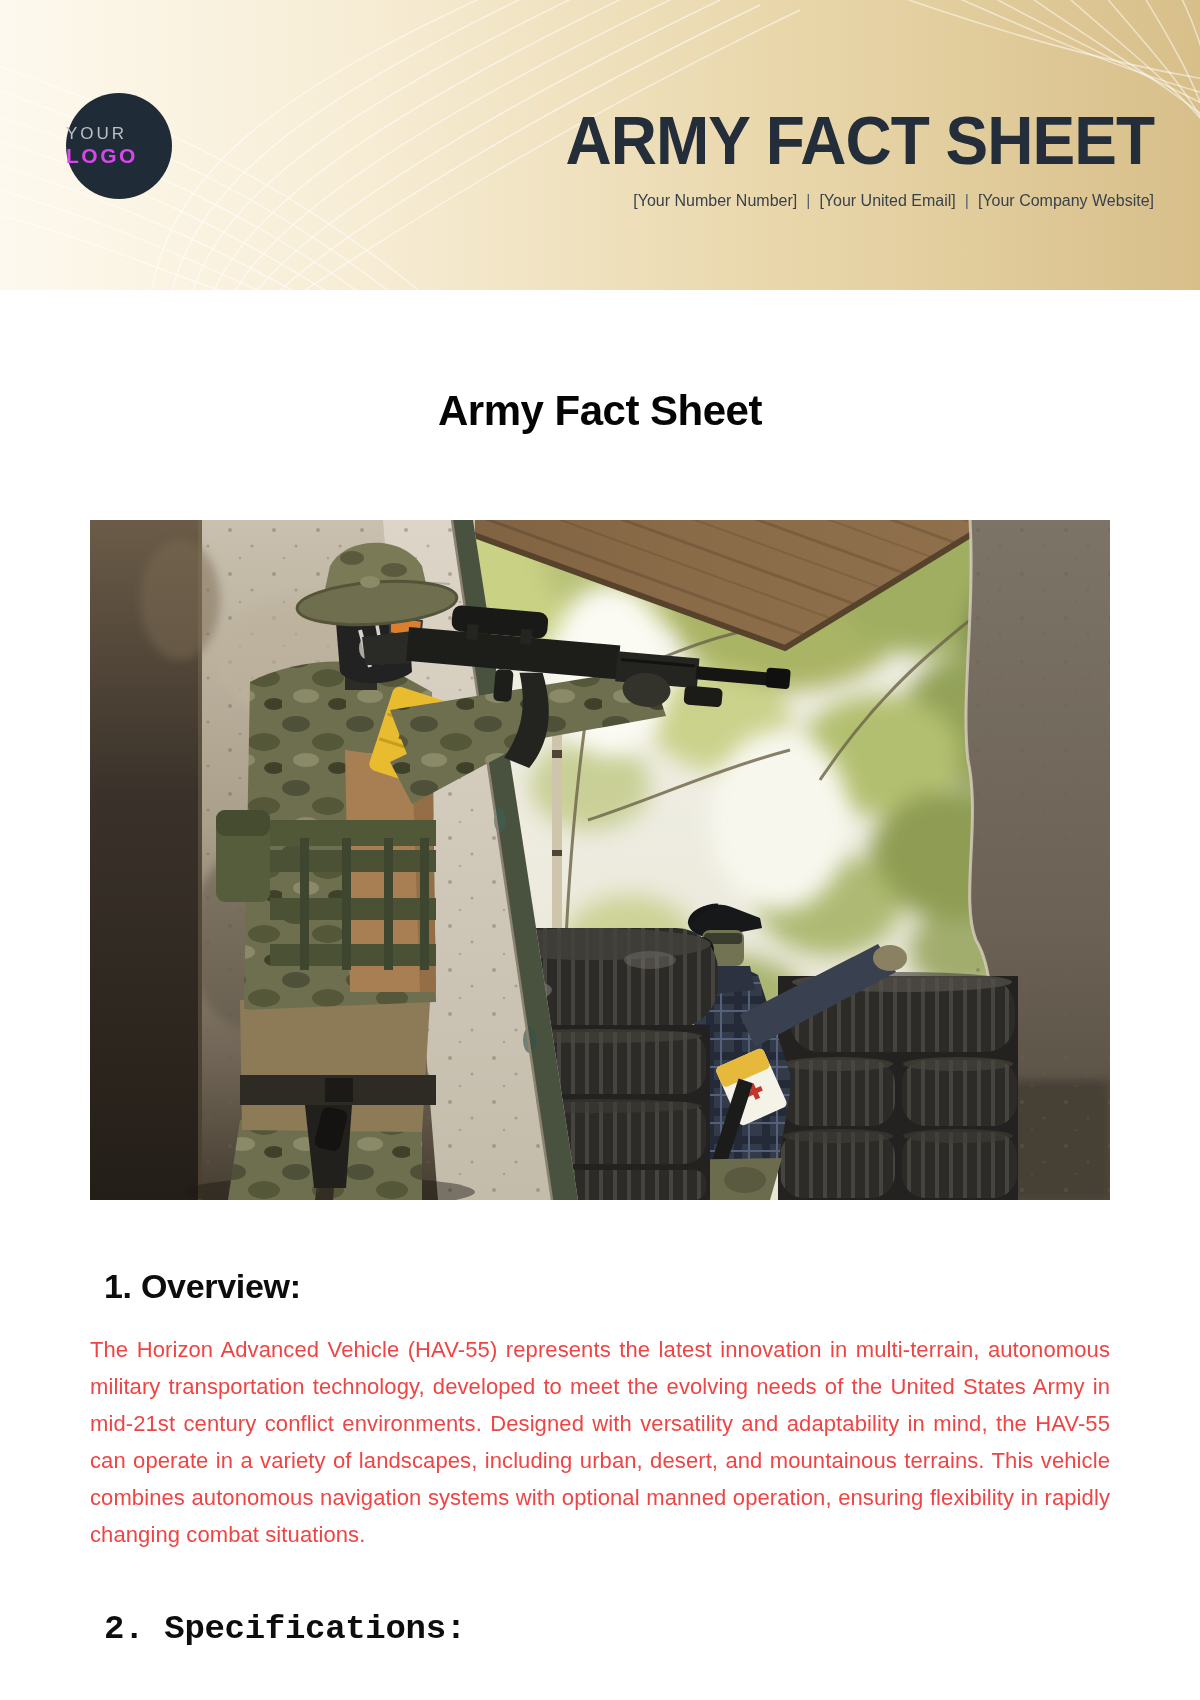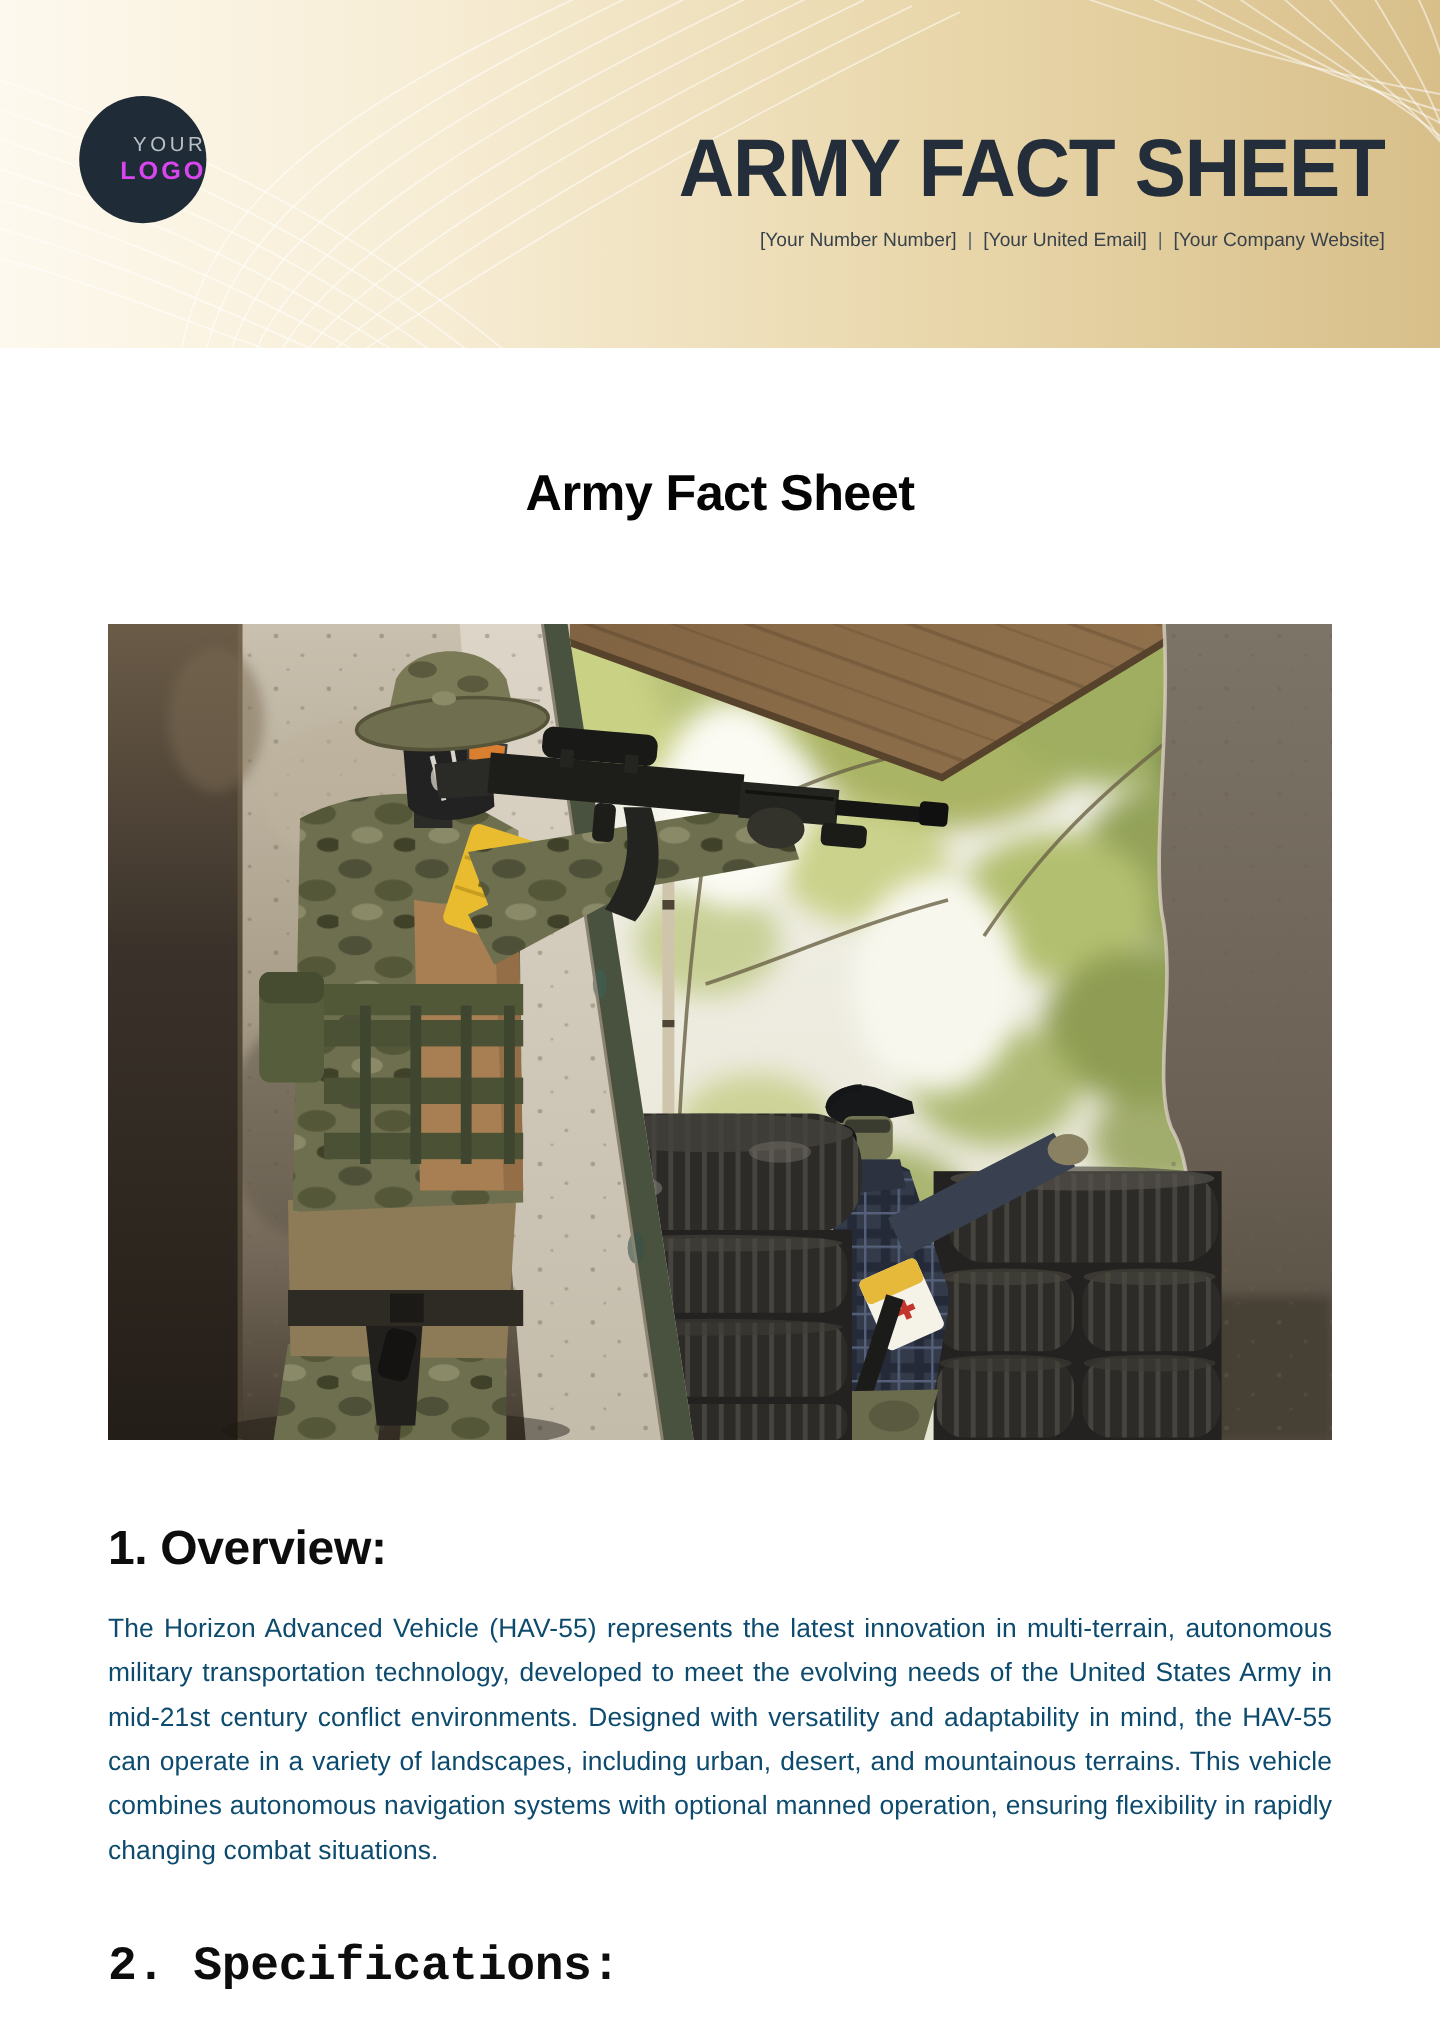--- a/index.html
+++ b/index.html
@@ -9,22 +9,22 @@
     position:relative;overflow:hidden;
   }
   
   .header{
     position:relative;width:1200px;height:290px;
     background:linear-gradient(90deg,#fdf9ee 0%,#f7edd5 30%,#e9d7ab 65%,#d8bf8a 100%);
     overflow:hidden;
   }
   .header-deco{position:absolute;inset:0;}
   .logo{
-    position:absolute;left:66px;top:80px;width:106px;height:106px;border-radius:50%;
-    background:#1f2b36;display:flex;flex-direction:column;align-items:flex-end;justify-content:center;
+    position:absolute;left:66px;top:93px;width:106px;height:106px;border-radius:50%;
+    background:#1f2b36;display:flex;flex-direction:column;align-items:flex-start;justify-content:center;
   }
   .logo-your{color:#b9c0c6;font-size:17px;letter-spacing:3px;line-height:1.15;font-weight:400;}
   .logo-logo{color:#d946ef;font-size:21px;letter-spacing:2.5px;line-height:1.15;font-weight:700;}
   .header-right{
     position:absolute;right:46px;top:106px;text-align:right;
   }
   .header-title{
     margin:0;font-size:68px;font-weight:700;color:#232e3a;letter-spacing:-1px;line-height:1;
     transform:scaleX(0.94);transform-origin:100% 50%;white-space:nowrap;
   }
@@ -36,25 +36,25 @@
   .content{padding:0 90px;}
   .doc-title{
     margin:0;padding-top:96px;text-align:center;
     font-size:42px;font-weight:700;color:#050505;letter-spacing:-0.5px;line-height:1.2;
   }
   .photo{
     margin-top:84px;width:1020px;height:680px;display:block;position:relative;
   }
   .photo svg{display:block;width:1020px;height:680px;}
   .section-heading{
-    margin:0;font-size:40px;font-weight:700;color:#0d0d0d;letter-spacing:-0.3px;line-height:1.2;
+    margin:14px;font-size:34px;font-weight:700;color:#0d0d0d;letter-spacing:-0.3px;line-height:1.2;
   }
   .heading-overview{margin-top:66px;}
   .section-body{
-    margin:24px 0 0 0;font-size:22px;line-height:37px;color:#0c4a6e;
+    margin:24px 0 0 0;font-size:22px;line-height:37px;color:#ef4444;
     text-align:justify;letter-spacing:0.1px;
   }
   .heading-specs{margin-top:56px;font-family:Liberation Mono, monospace;}
 </style>
 </head>
 <body>
 
 <div class="header">
   <svg class="header-deco" viewBox="0 0 1200 290" preserveAspectRatio="none">
     <g fill="none" stroke="#ffffff" stroke-width="1.4" stroke-opacity="0.55">

